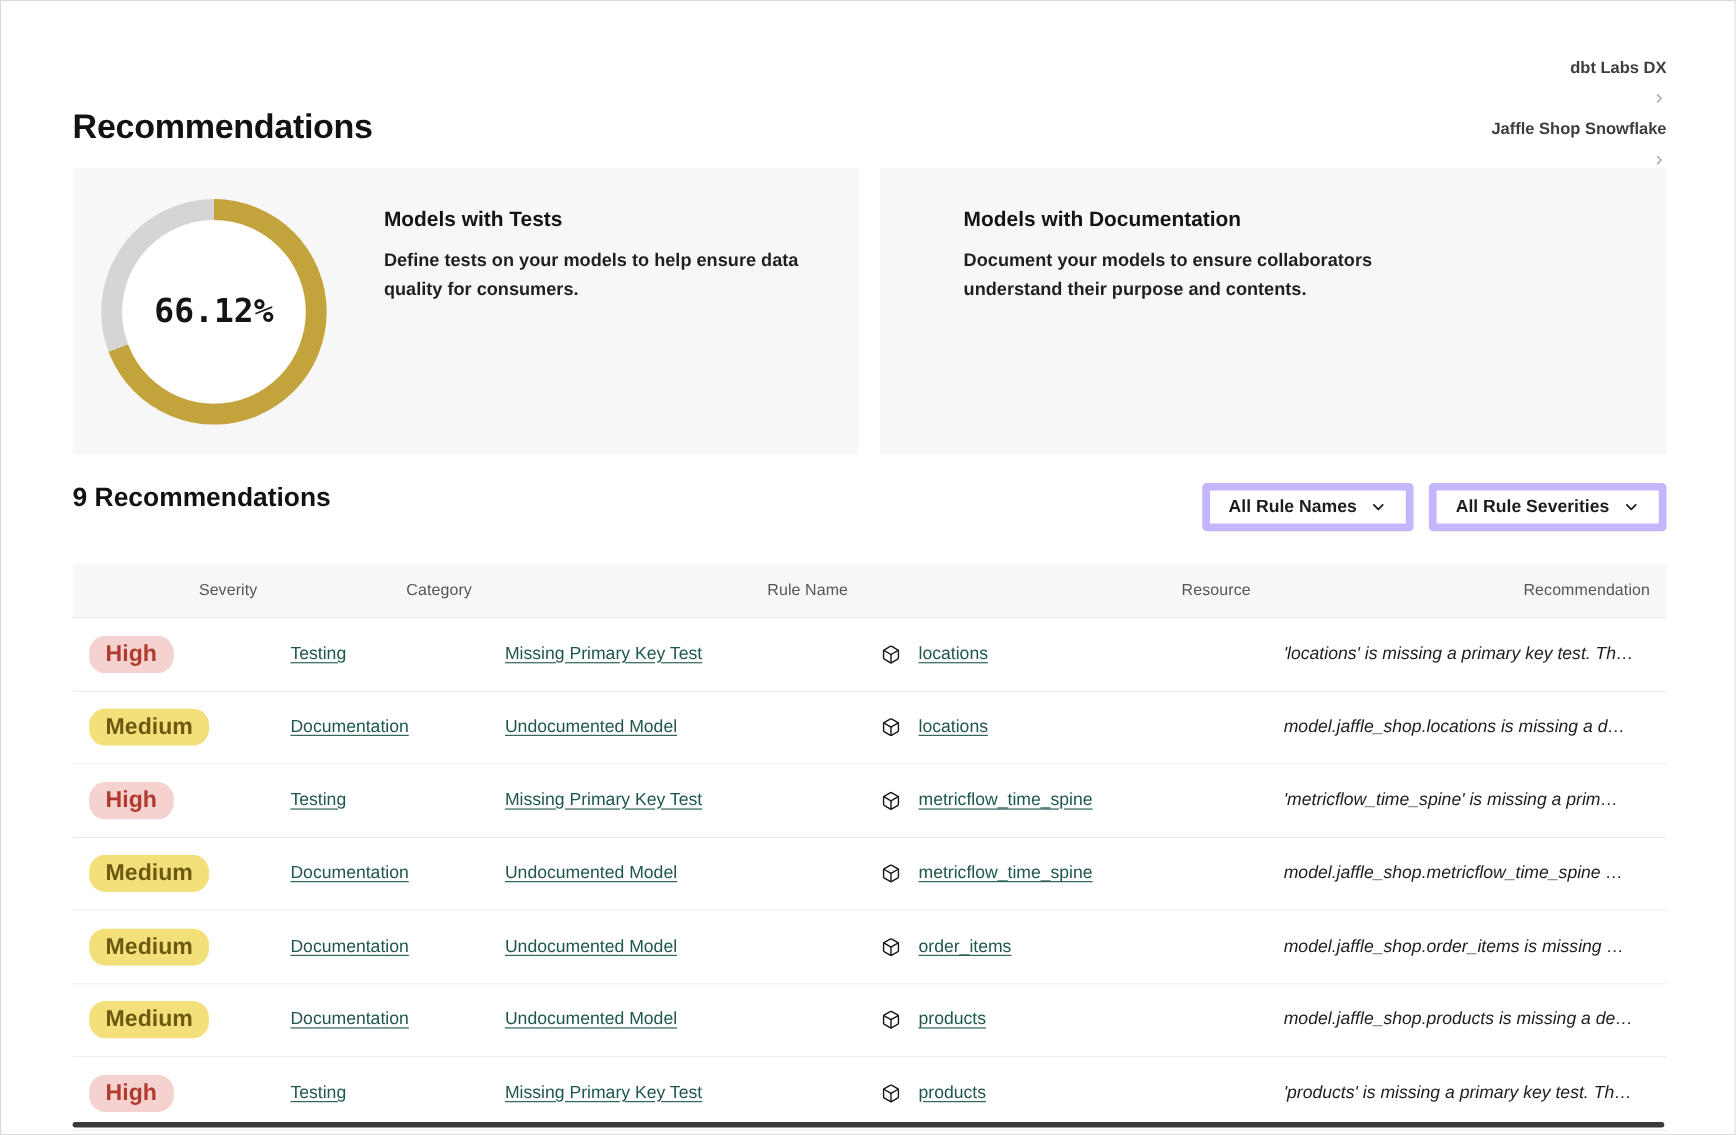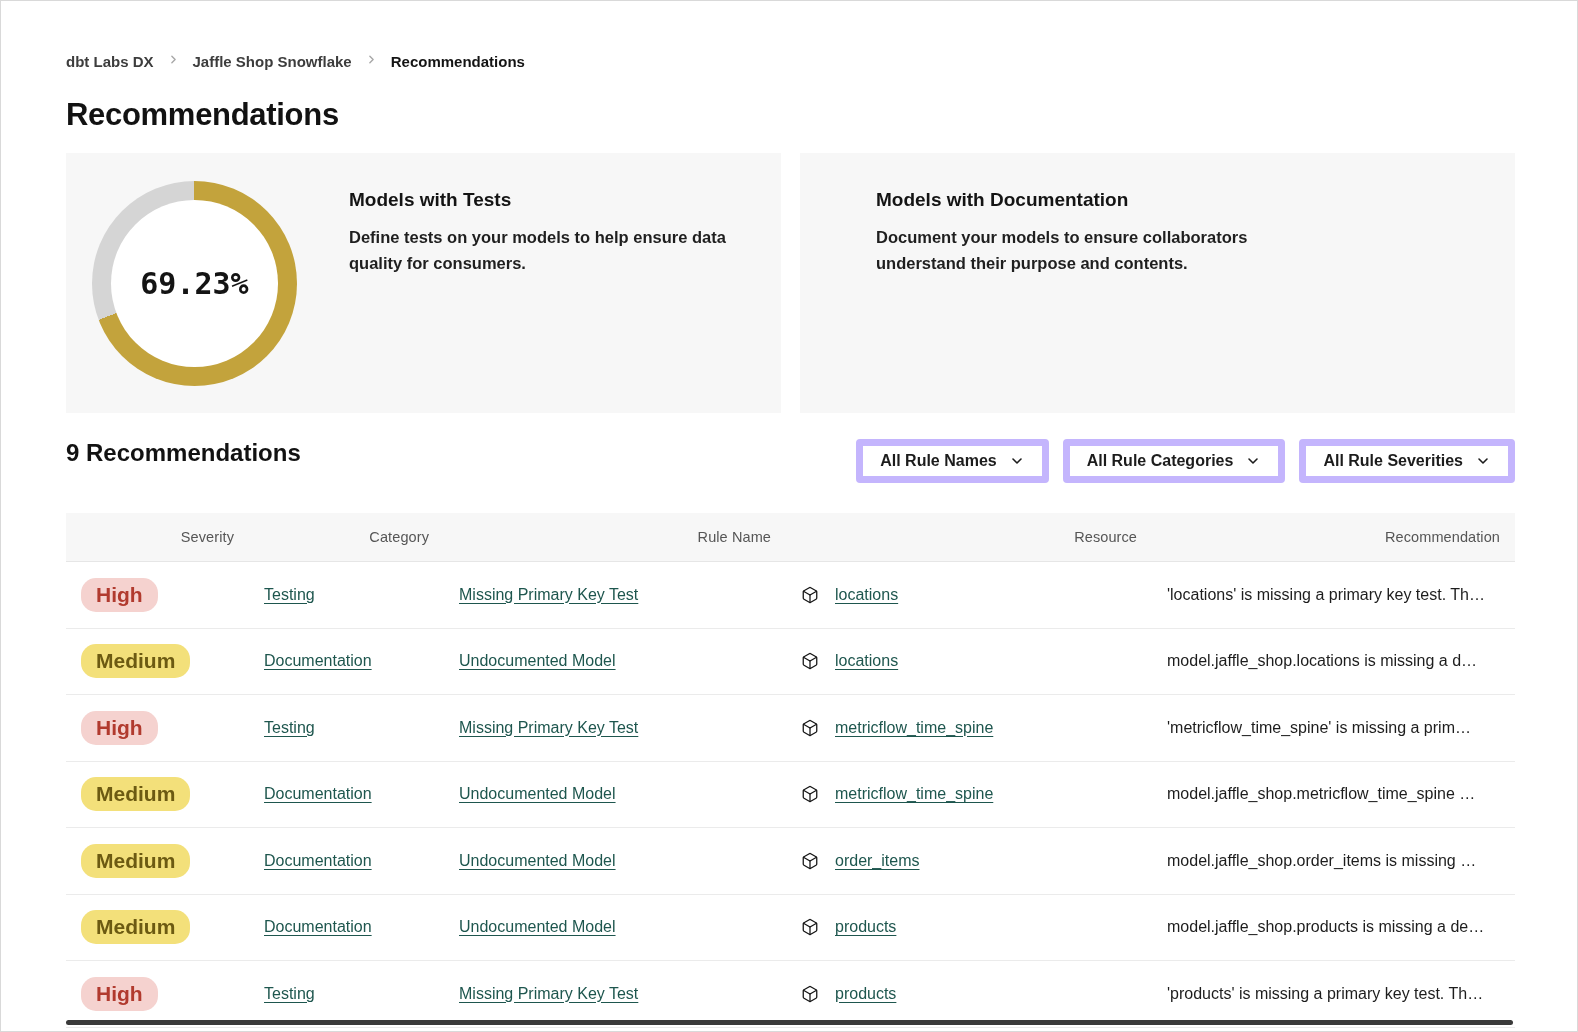--- a/index.html
+++ b/index.html
@@ -6,21 +6,21 @@
   html,body { background:#ffffff; }
   body { font-family:"Liberation Sans", sans-serif; color:#1f1f1f; }
 
   .page {
     width:1578px; height:1032px; position:relative; overflow:hidden;
     background:#ffffff; border:1px solid #d9d9d9;
     padding:52px 62px 0 65px;
   }
 
   
-  .breadcrumb { display:flex; align-items:flex-start; gap:13px; font-size:15px; font-weight:700; height:20px; }
+  .breadcrumb { display:flex; align-items:flex-end; gap:13px; font-size:15px; font-weight:700; height:20px;flex-direction:column; }
   .crumb { color:#3d3d3d; cursor:pointer; }
   .crumb.current { color:#141414; }
   .crumb-sep { display:flex; align-items:center; color:#a8a8a8; }
 
   
   h1.page-title { margin-top:24px; font-size:31px; font-weight:700; color:#121212; letter-spacing:-0.3px; }
 
   
   .cards { display:flex; gap:19px; margin-top:20px; }
   .card { flex:1; background:#f7f7f7; height:260px; padding:28px 24px; display:flex; align-items:flex-start; }
@@ -50,21 +50,21 @@
   .trow { height:66.5px; border-bottom:1px solid #ebebeb; background:#fff; }
   .cell { padding:0 15px; font-size:16px; overflow:hidden; white-space:nowrap; }
 
   .badge { display:inline-block; padding:5px 15px; border-radius:15px; font-size:21px; font-weight:700; }
   .badge-high { background:#f5d2cf; color:#b13a2e; }
   .badge-medium { background:#f3e07a; color:#6c5a12; }
 
   .link { color:#1e564e; text-decoration:underline; text-underline-offset:3px; cursor:pointer; }
   .resource-cell { display:flex; align-items:center; gap:16px; }
   .box-icon { display:flex; align-items:center; color:#161616; flex-shrink:0; }
-  .rec-text { color:#1d1d1d; text-overflow:ellipsis; }
+  .rec-text { color:#1d1d1d; text-overflow:ellipsis;font-style:italic; }
 
   .hscrollbar { position:absolute; left:65px; right:64px; bottom:6px; height:5px;
     background:#3a3a3a; border-radius:3px; cursor:pointer; }
 </style>
 </head>
 <body>
 
 <div class="page">
 
   <div class="breadcrumb">
@@ -84,21 +84,21 @@
   </div>
 
   <h1 class="page-title">Recommendations</h1>
 
   <div class="cards">
 
     <div class="card">
       <div class="donut-wrap">
         <div class="donut" style="background: conic-gradient(rgb(195, 163, 60) 0deg, rgb(195, 163, 60) 69.23%, rgb(213, 213, 213) 69.23%, rgb(213, 213, 213) 100%);"></div>
         <div class="donut-hole">
-          <span class="donut-label">69.23%</span>
+          <span class="donut-label">66.12%</span>
         </div>
       </div>
       <div class="card-text">
         <div class="card-title">Models with Tests</div>
         <div class="card-desc">Define tests on your models to help ensure data quality for consumers.</div>
       </div>
     </div>
 
     <div class="card">
       <div class="card-text">
@@ -107,28 +107,20 @@
       </div>
     </div>
 
   </div>
 
   <div class="toolbar">
     <div class="section-title">9 Recommendations</div>
     <div class="filters">
       <button class="dropdown">
         <span>All Rule Names</span>
-        <span class="chev">
-          <svg width="16" height="16" viewBox="0 0 24 24" fill="none" stroke="currentColor" stroke-width="2.4" stroke-linecap="round" stroke-linejoin="round">
-              <polyline points="6 9 12 15 18 9"></polyline>
-            </svg>
-        </span>
-      </button>
-      <button class="dropdown">
-        <span>All Rule Categories</span>
         <span class="chev">
           <svg width="16" height="16" viewBox="0 0 24 24" fill="none" stroke="currentColor" stroke-width="2.4" stroke-linecap="round" stroke-linejoin="round">
               <polyline points="6 9 12 15 18 9"></polyline>
             </svg>
         </span>
       </button>
       <button class="dropdown">
         <span>All Rule Severities</span>
         <span class="chev">
           <svg width="16" height="16" viewBox="0 0 24 24" fill="none" stroke="currentColor" stroke-width="2.4" stroke-linecap="round" stroke-linejoin="round">

